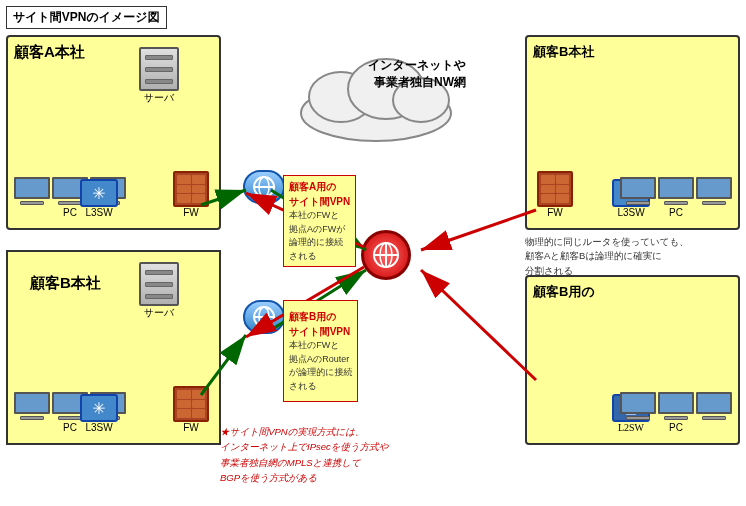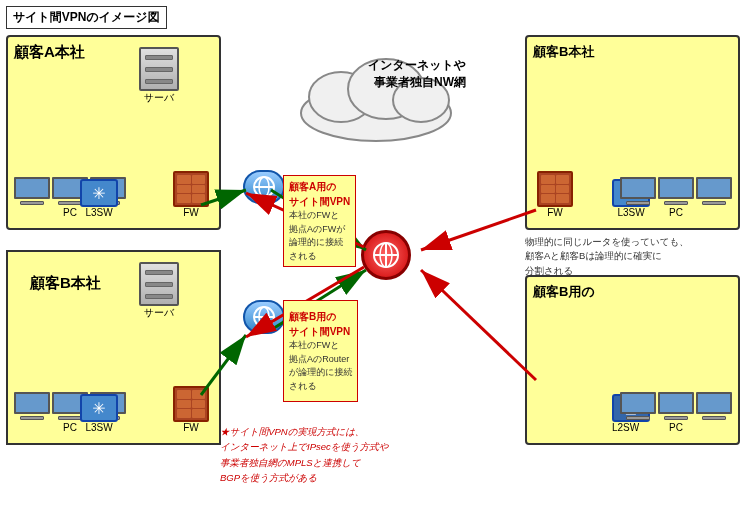--- a/index.html
+++ b/index.html
@@ -372,21 +372,21 @@
 
     <div style="position:absolute; right:0; top:240px; width:215px; height:170px;
                 background:#ffff99; border:2px solid #333; border-radius:4px; padding:6px;">
       <div style="font-size:13px; font-weight:bold; margin-bottom:4px;">顧客B用の</div>
 
 
       <div style="position:absolute; bottom:10px; left:85px;">
         <div class="switch-icon" style="background:#3366aa;">
             <span class="switch-snowflake" style="font-size:13px;">▦</span>
           </div>
-        <div style="text-align:left; font-size:10px;">L2SW</div>
+        <div style="text-align:center; font-size:10px;font-family:Liberation Serif, serif;">L2SW</div>
       </div>
 
       <div style="position:absolute; bottom:10px; right:6px; display:flex; flex-direction:column; align-items:center; gap:2px;">
         <div style="display:flex; gap:2px;">
           <div style="display:flex;flex-direction:column;align-items:center;">
             <div class="pc-screen"></div>
               <div class="pc-base"></div>
           </div>
           <div style="display:flex;flex-direction:column;align-items:center;">
             <div class="pc-screen"></div>

